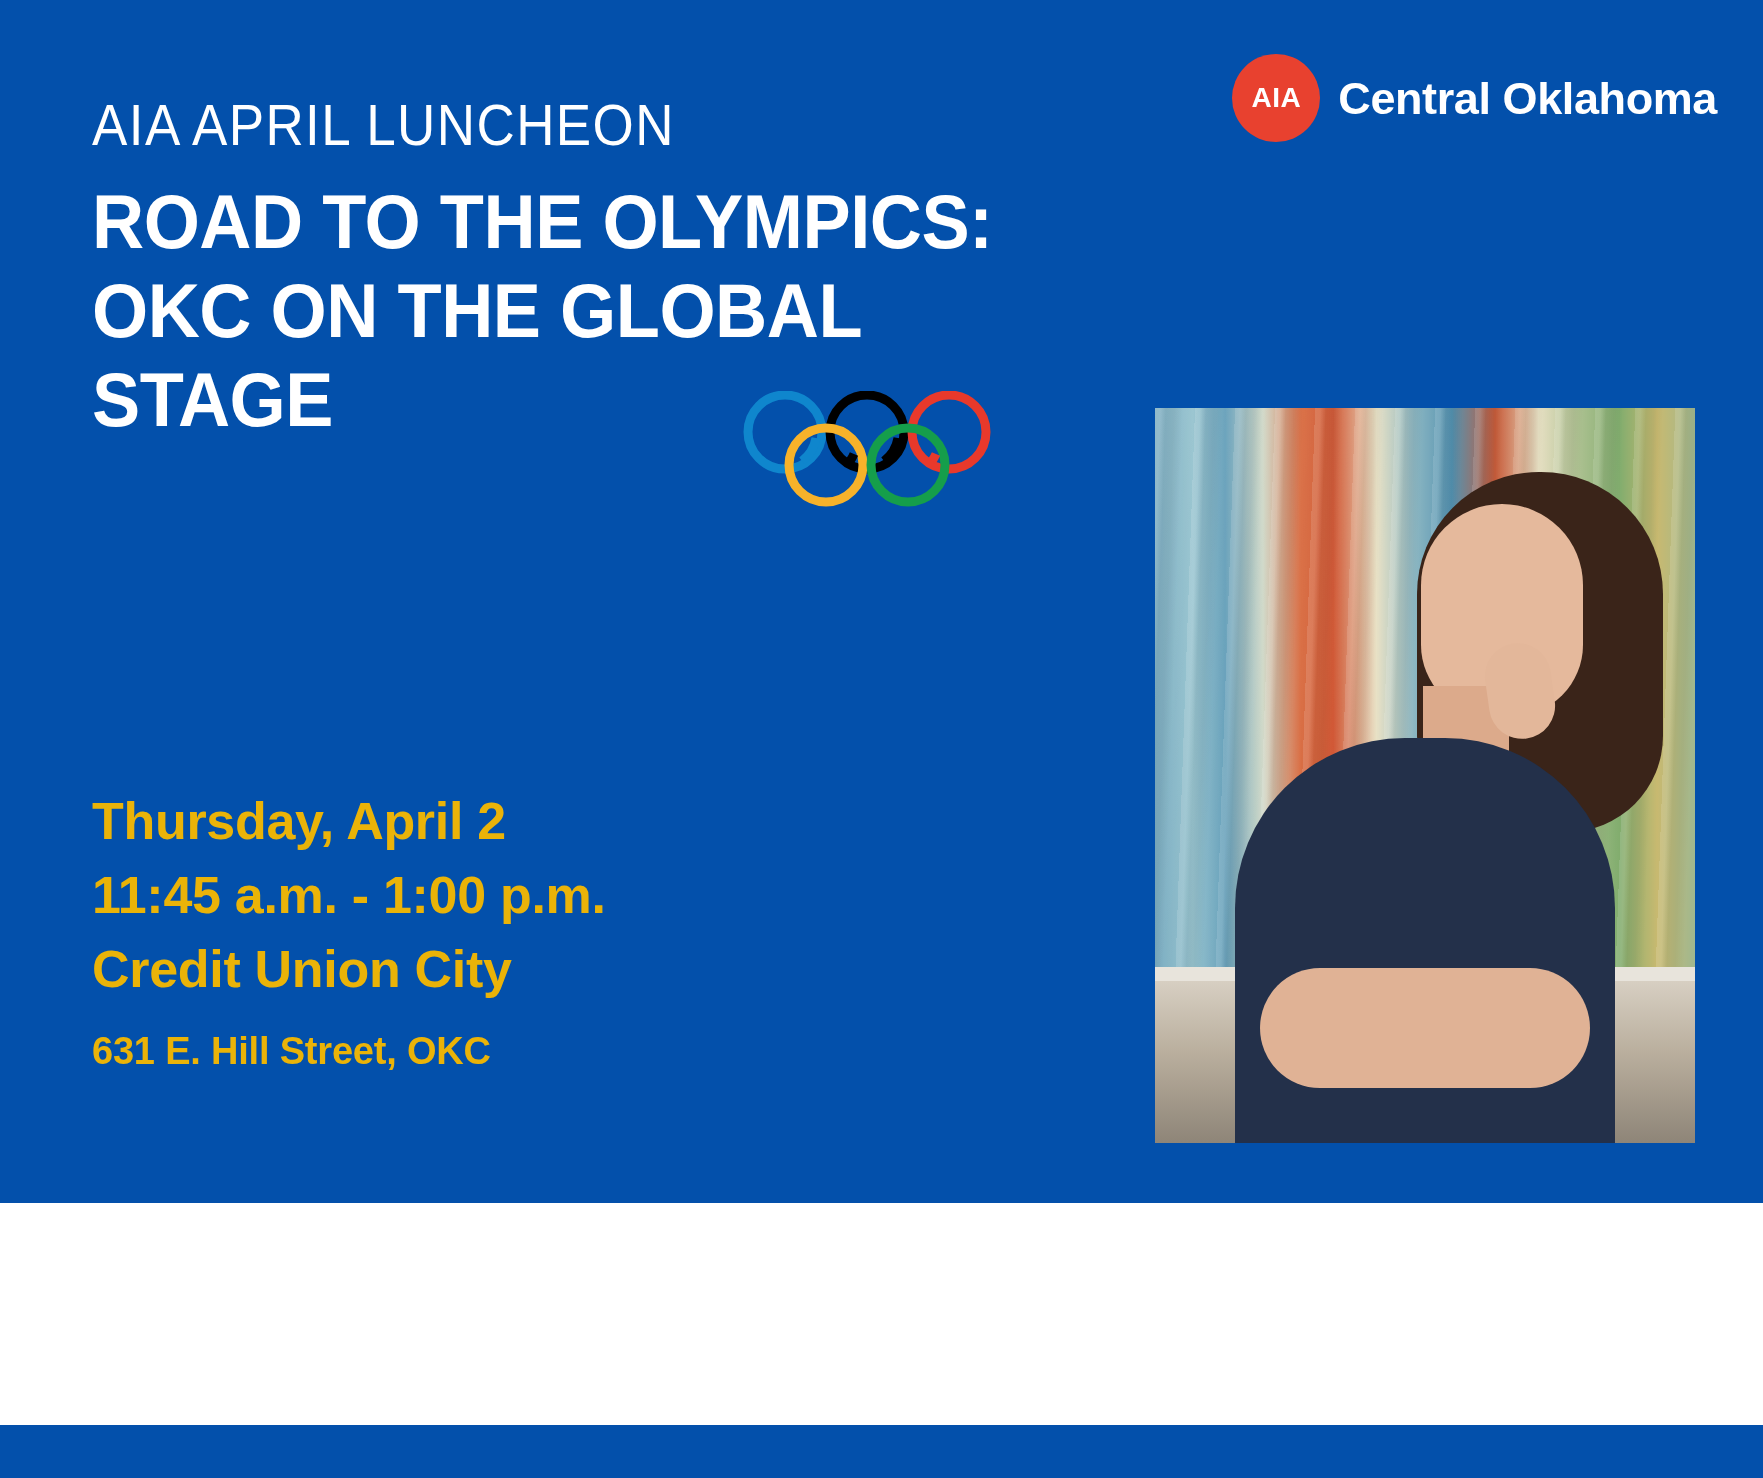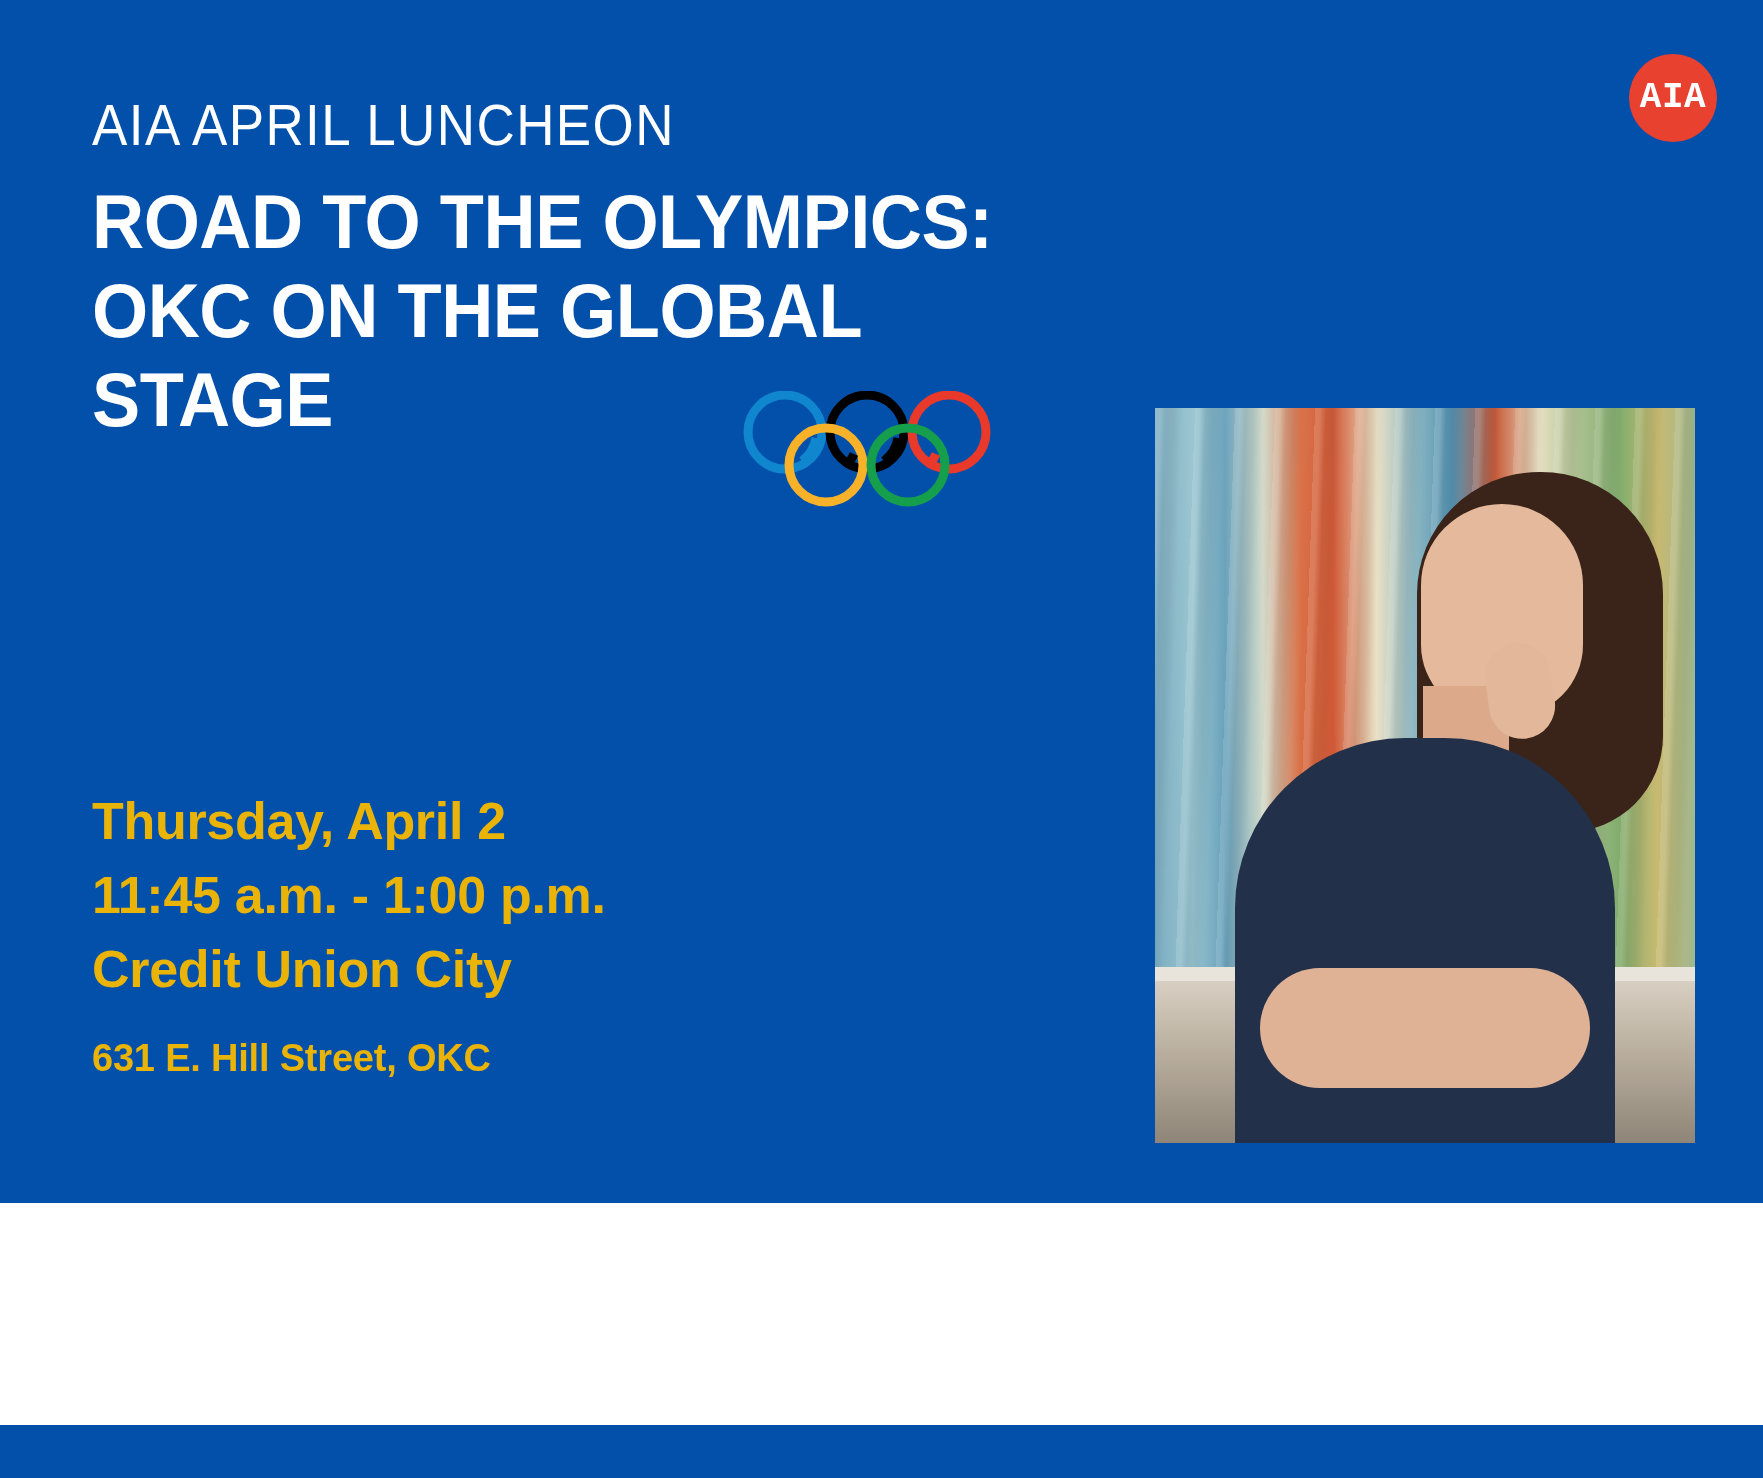--- a/index.html
+++ b/index.html
@@ -40,23 +40,23 @@
   .aia-badge {
     width: 88px;
     height: 88px;
     border-radius: 50%;
     background: #e8412f;
     display: flex;
     align-items: center;
     justify-content: center;
   }
   .aia-badge span {
-    font-family: Liberation Mono, monospace;
-    font-weight: bold;
-    font-size: 36px;
+    font-family: Liberation Sans, sans-serif;
+    font-weight: bold;
+    font-size: 28px;
     color: #ffffff;
     letter-spacing: 0.5px;
     line-height: 1;
   }
   .aia-chapter {
     font-family: "Liberation Sans", sans-serif;
     font-weight: bold;
     font-size: 45px;
     color: #ffffff;
     letter-spacing: -0.4px;
@@ -150,21 +150,21 @@
     line-height: 1.42;
     letter-spacing: -0.3px;
     white-space: nowrap;
   }
   .detail-address {
     font-family: "Liberation Sans", sans-serif;
     font-weight: bold;
     font-size: 38px;
     line-height: 1.5;
     letter-spacing: -0.2px;
-    margin-top: 24px;
+    margin-top: 17px;
     white-space: nowrap;
   }
 
   
   .photo-frame {
     position: absolute;
     left: 1155px;
     top: 408px;
     width: 540px;
     height: 735px;
@@ -295,20 +295,21 @@
 <body>
 
 <div id="flyer">
 
   <div class="blue-panel">
 
     <div class="aia-logo">
       <div class="aia-badge">
         <span>AIA</span>
       </div>
+      <div class="aia-chapter">Central Oklahoma</div>
     </div>
 
     <div class="headline-block">
       <div class="eyebrow">AIA APRIL LUNCHEON</div>
       <div class="title">
         <span class="title-line">ROAD TO THE OLYMPICS:</span>
         <span class="title-line">OKC ON THE GLOBAL</span>
         <span class="title-line">STAGE</span>
       </div>
     </div>

